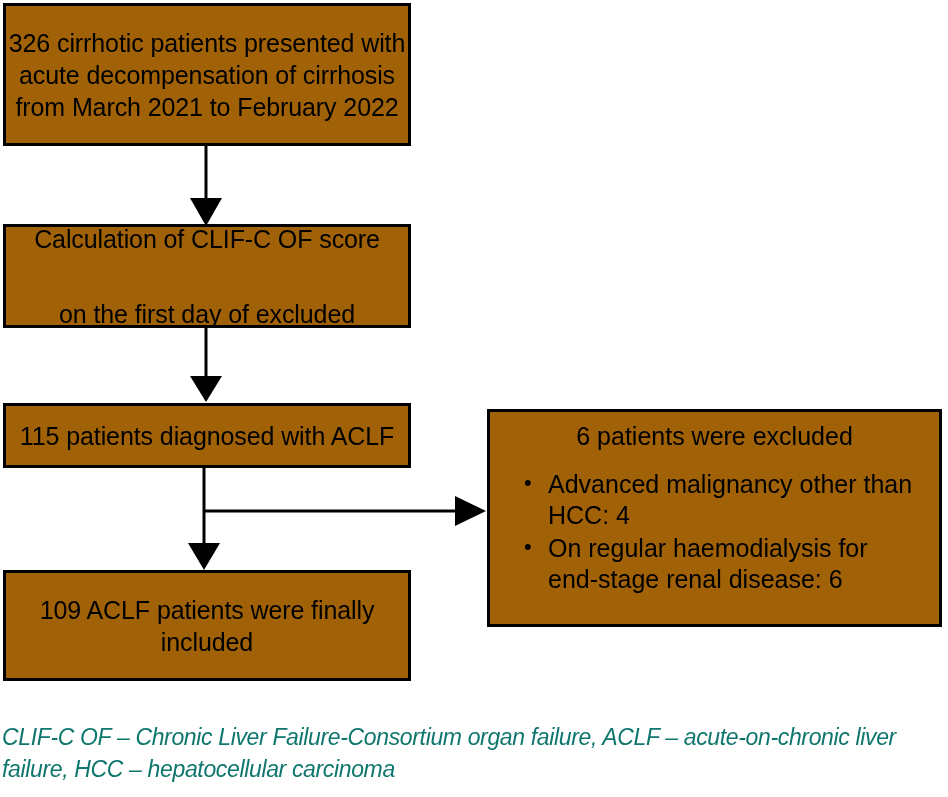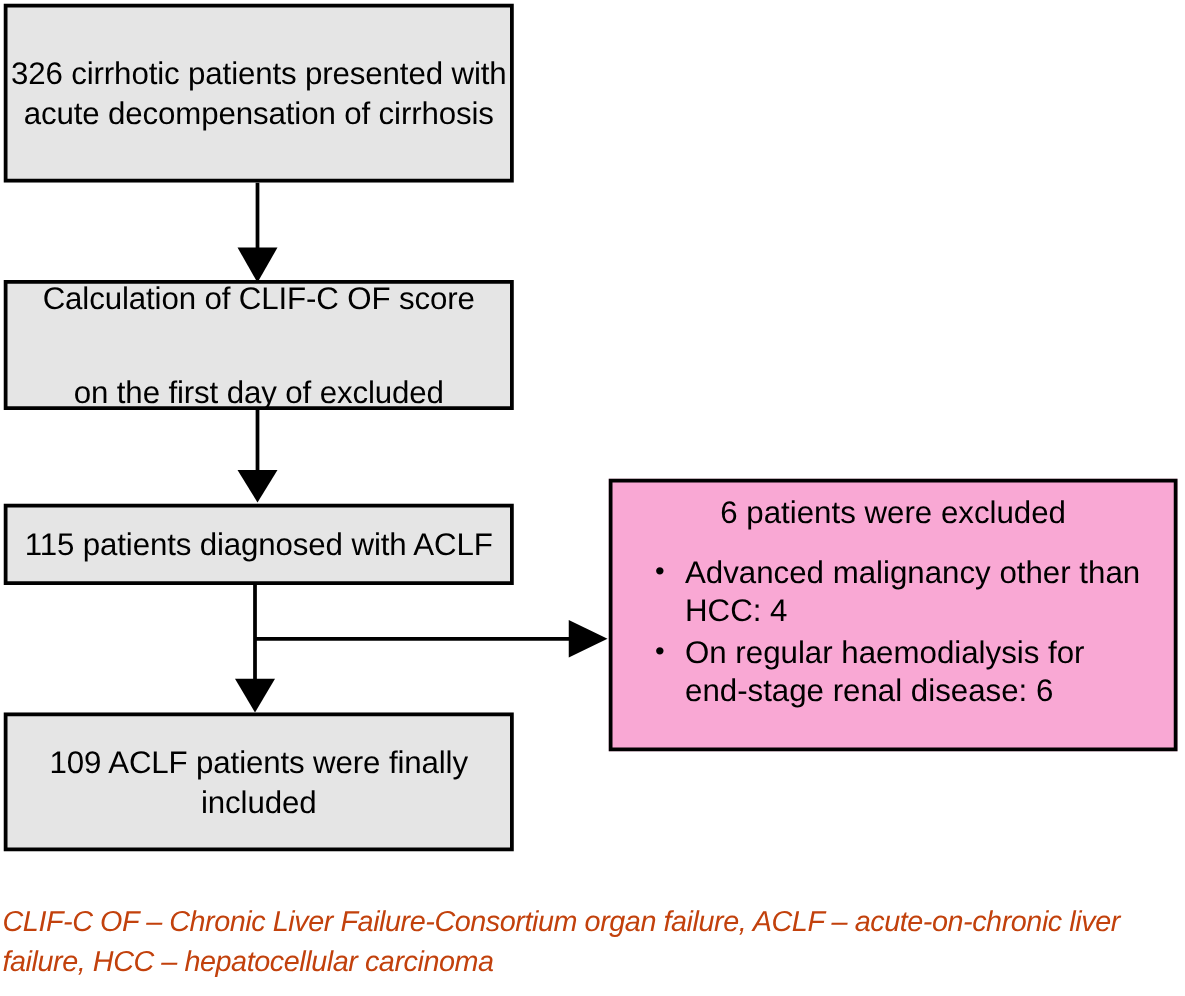--- a/index.html
+++ b/index.html
@@ -21,21 +21,21 @@
     left: 0; top: 0;
     width: 948px;
     height: 797px;
   }
 
   
   .flow-box {
     position: absolute;
     box-sizing: border-box;
     border: 3px solid #000000;
-    background: #e5e5e5;
+    background: #a16207;
     display: flex;
     flex-direction: column;
     align-items: center;
     justify-content: center;
     text-align: center;
     font-size: 25px;
     line-height: 1.28;
     letter-spacing: -0.1px;
     padding: 2px 6px;
   }
@@ -43,24 +43,24 @@
 
   #box-cohort   { left: 3px;  top: 3px;   width: 408px; height: 143px; }
   #box-score    { left: 3px;  top: 224px; width: 408px; height: 104px; gap: 43px; }
   #box-aclf     { left: 3px;  top: 403px; width: 408px; height: 65px; text-align: right;  }
   #box-included { left: 3px;  top: 570px; width: 408px; height: 111px; }
 
   
   #box-excluded {
     position: absolute;
     box-sizing: border-box;
-    left: 487px; top: 383px;
+    left: 487px; top: 409px;
     width: 455px; height: 218px;
     border: 3px solid #000000;
-    background: #f9a8d4;
+    background: #a16207;
     padding: 9px 10px 6px 10px;
     font-size: 25px;
     line-height: 1.26;
   }
   #box-excluded .excl-title {
     text-align: center;
     white-space: nowrap;
     margin-bottom: 1px;
   }
   #box-excluded ul {
@@ -97,21 +97,21 @@
     position: absolute;
     left: 2px;
     top: 722px;
     width: 944px;
     font-size: 23px;
     line-height: 1.38;
     font-style: italic;
     font-family: "Liberation Sans", "DejaVu Sans", sans-serif;
     letter-spacing: -0.35px;
     text-align: left;
-    color: #c2410c;
+    color: #0f766e;
   }
 </style>
 </head>
 <body>
 
 <div id="canvas">
 
   <svg id="connectors" viewBox="0 0 948 797" width="948" height="797" xmlns="http://www.w3.org/2000/svg">
 
     <g>
@@ -131,20 +131,21 @@
 
     <g>
       <line x1="204" y1="511" x2="463" y2="511" stroke="#000000" stroke-width="3"></line>
       <polygon points="455,496 486,511 455,526" fill="#000000"></polygon>
     </g>
   </svg>
 
   <div class="flow-box" id="box-cohort">
     <span class="line">326 cirrhotic patients presented with</span>
     <span class="line">acute decompensation of cirrhosis</span>
+    <span class="line">from March 2021 to February 2022</span>
   </div>
 
   <div class="flow-box" id="box-score">
     <span class="line">Calculation of CLIF-C OF score</span>
     <span class="line">on the first day of excluded</span>
   </div>
 
   <div class="flow-box" id="box-aclf">
     <span class="line">115 patients diagnosed with ACLF</span>
   </div>

